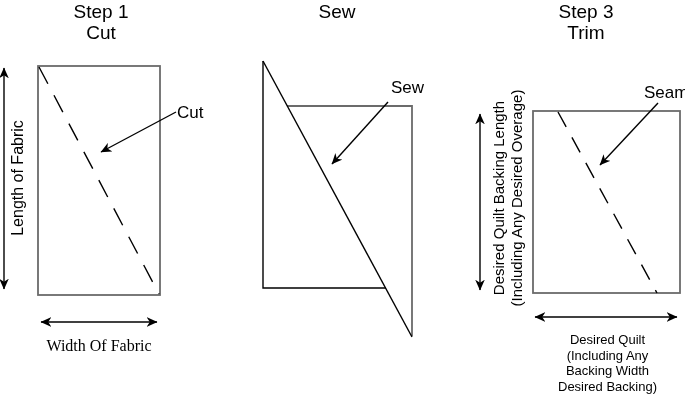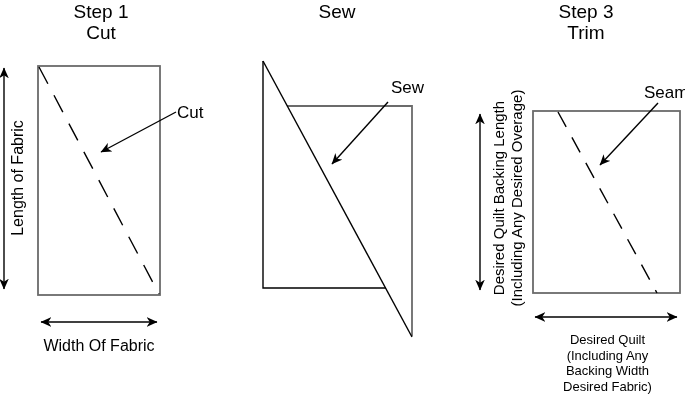--- a/index.html
+++ b/index.html
@@ -44,20 +44,21 @@
     left: 393px; top: 180px;
     width: 230px; height: 36px;
     font-size: 15px; line-height: 17.5px;
   }
   .bottom-label-1 {
     position: absolute;
     left: 38px; top: 337px; width: 122px;
     text-align: center;
     font-size: 16px; line-height: 17px;
     white-space: nowrap;
+    font-family: Liberation Serif, serif;
   }
   .bottom-label-3 {
     position: absolute;
     left: 529px; top: 332px; width: 157px;
     text-align: center;
     font-size: 13px; line-height: 15.5px;
   }
 </style>
 </head>
 <body>
@@ -109,16 +110,16 @@
   <div class="bottom-label-1">Width Of Fabric</div>
 
   <div class="side-label side-label-3">
     <div>Desired Quilt Backing Length</div>
     <div>(Including Any Desired Overage)</div>
   </div>
   <div class="bottom-label-3">
     <div>Desired Quilt</div>
     <div>(Including Any</div>
     <div>Backing Width</div>
-    <div>Desired Fabric)</div>
+    <div>Desired Backing)</div>
   </div>
 
 </div>
 
 </body></html>

